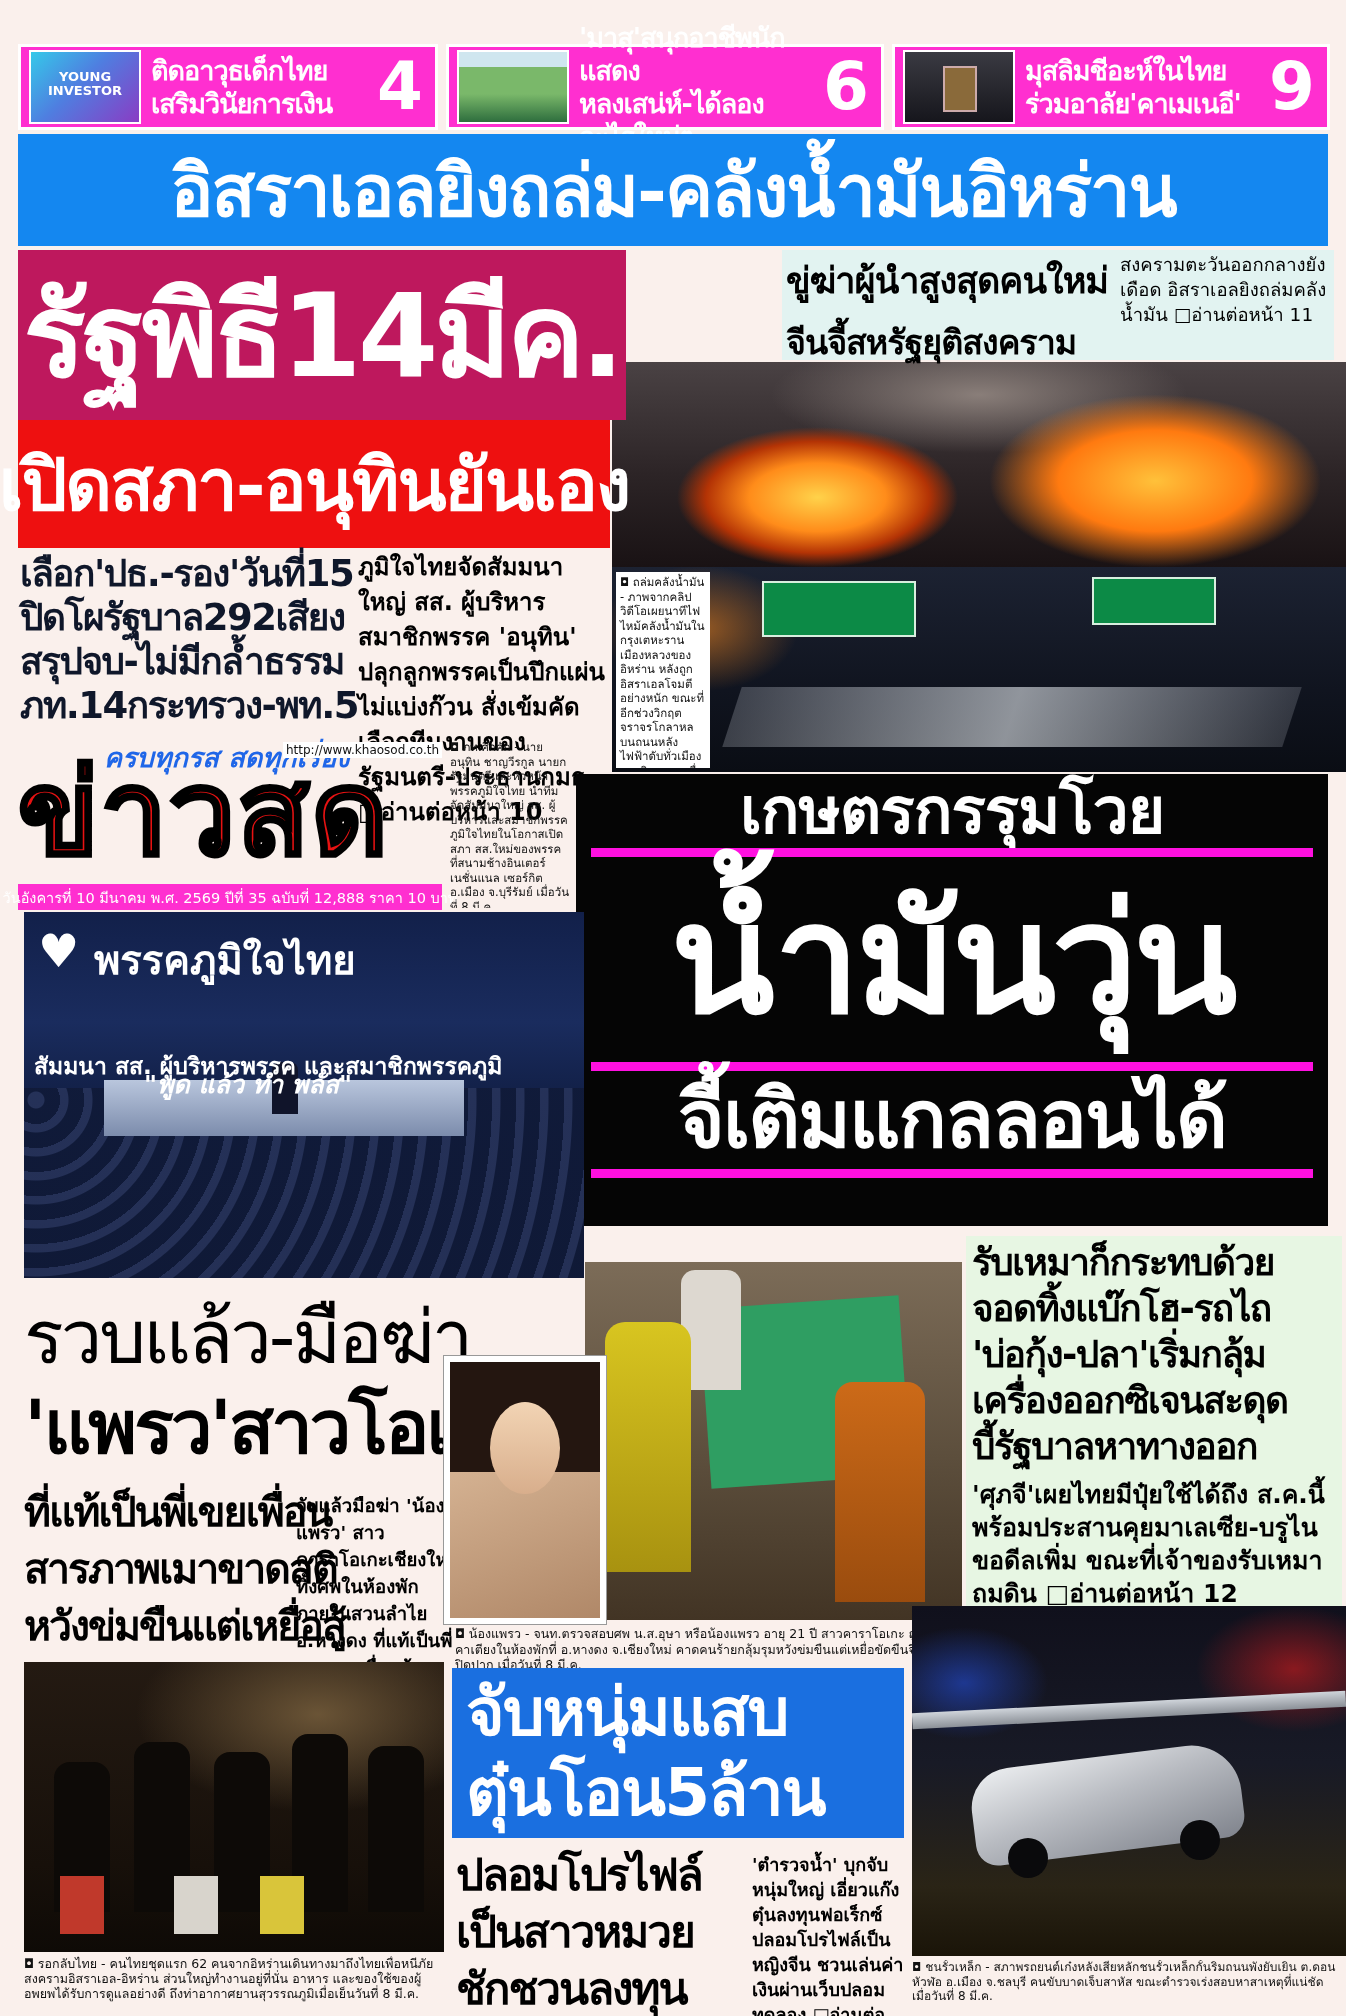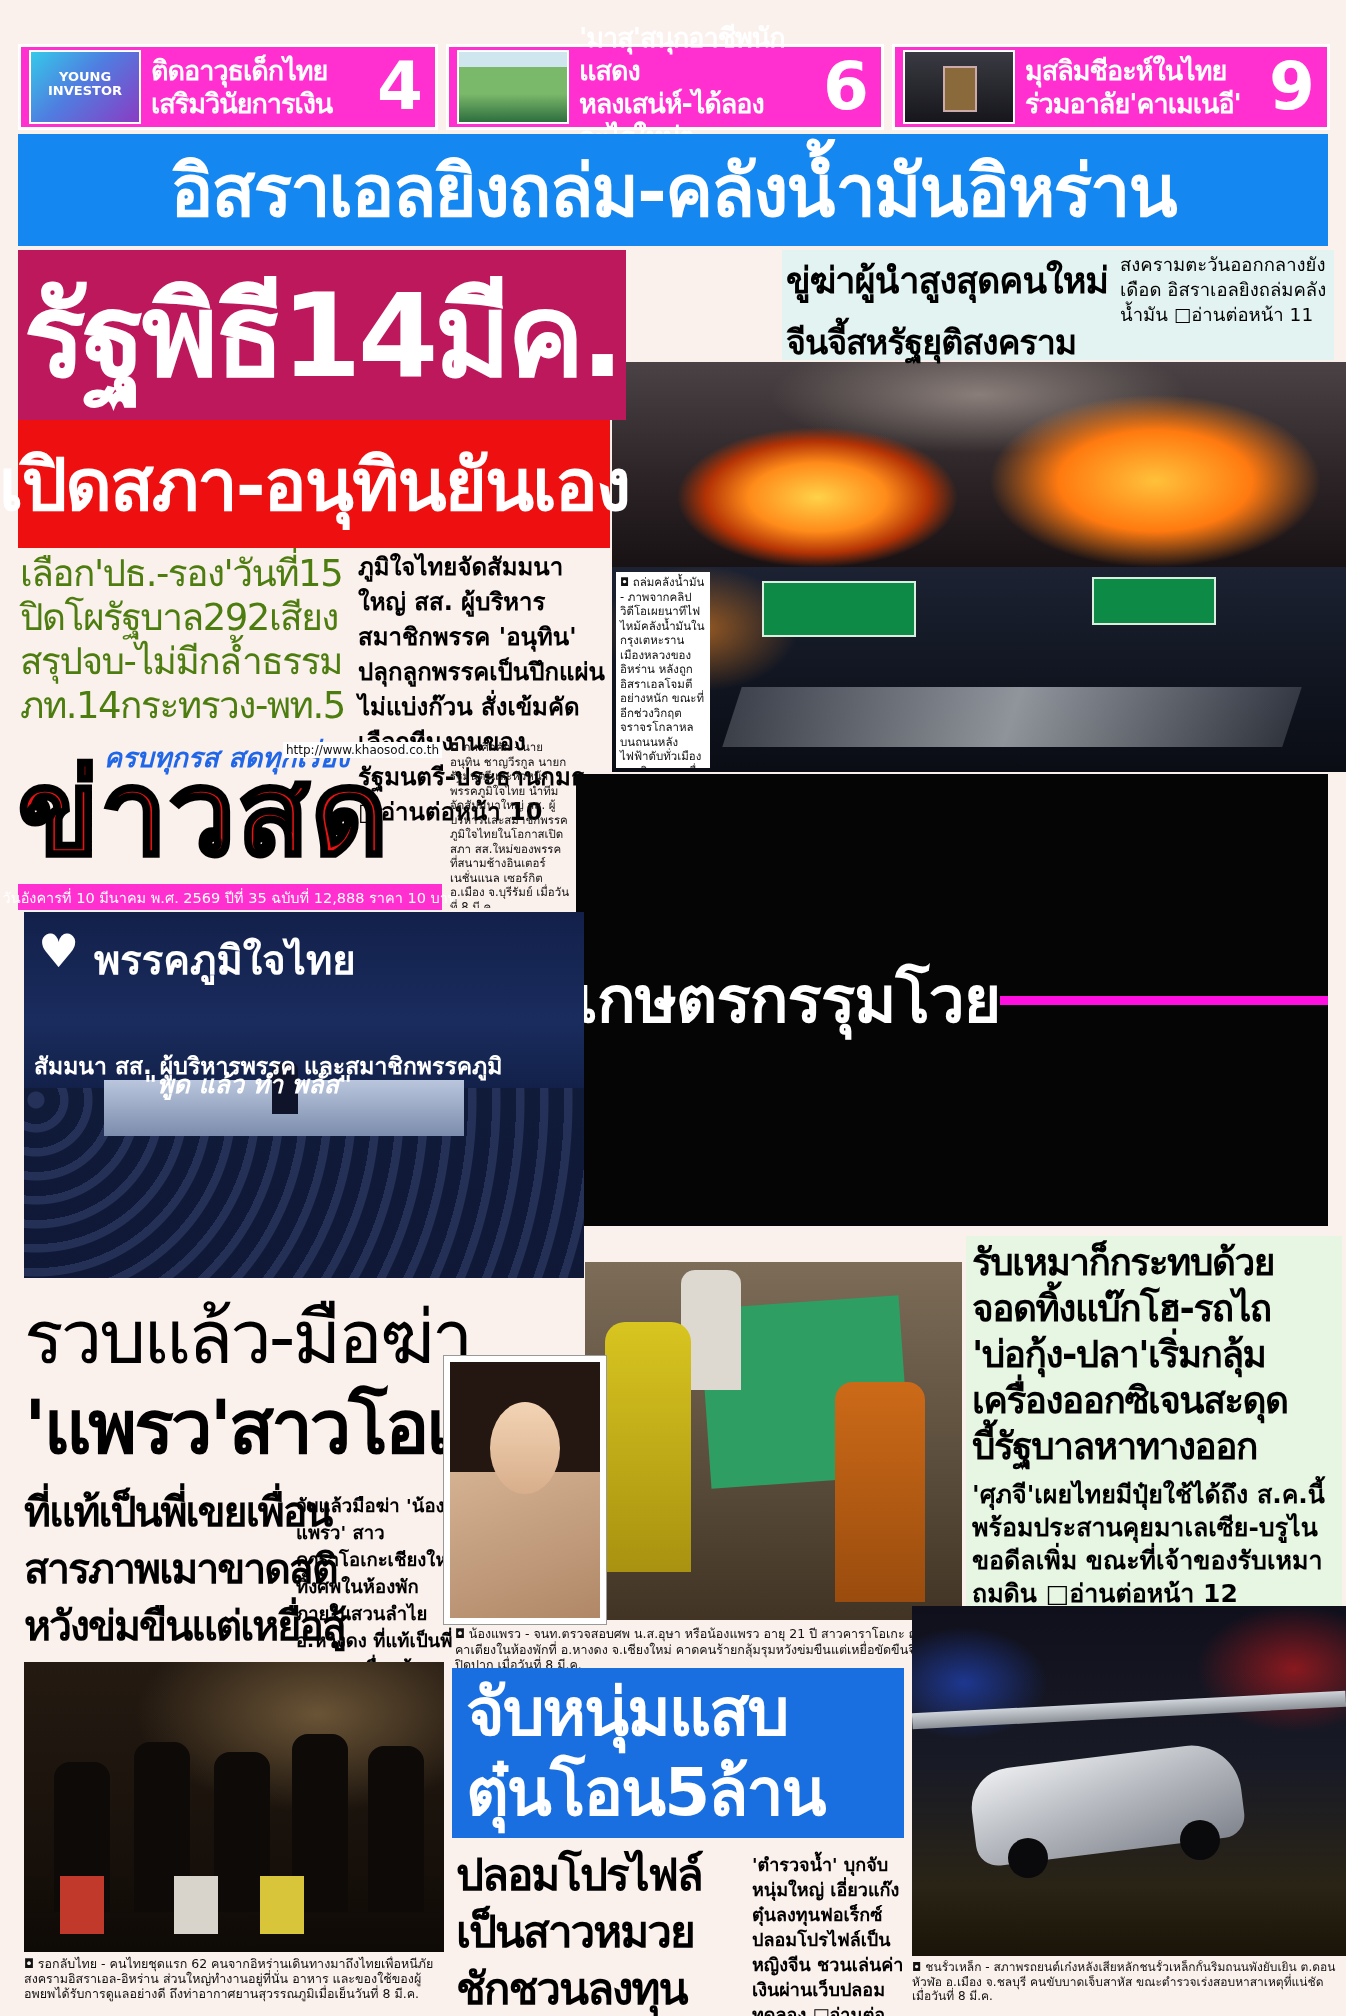--- a/index.html
+++ b/index.html
@@ -42,34 +42,34 @@
   .fire-road{position:absolute;left:0;top:205px;width:734px;height:205px;
     background:radial-gradient(ellipse 140px 90px at 12% 30%,rgba(255,140,30,.55),transparent 70%),
                linear-gradient(180deg,#1c2232 0%,#10141f 60%,#0a0d14 100%);}
   .sign{position:absolute;background:#0c8a46;border:2px solid #d8eede;}
   .lane{position:absolute;left:120px;top:120px;width:560px;height:60px;
         background:linear-gradient(90deg,rgba(200,205,215,.25),rgba(230,235,240,.6) 50%,rgba(200,205,215,.2));transform:skewX(-18deg);}
   #firecap{left:616px;top:572px;width:94px;height:196px;background:#fff;padding:3px 4px;box-sizing:border-box;
            font-size:11.5px;line-height:14.5px;color:#111;overflow:hidden;}
   
   #subs{left:20px;top:552px;width:332px;}
-  #subs div{font-size:37px;line-height:44px;font-weight:400;color:#4d7c0f;letter-spacing:-1.5px;white-space:nowrap;}
+  #subs div{font-size:37px;line-height:44px;font-weight:700;color:#0f172a;letter-spacing:-1.5px;white-space:nowrap;}
   #midcol{left:358px;top:550px;width:252px;height:182px;font-size:24px;line-height:35px;color:#000;font-weight:600;}
   #midcol .rm{font-weight:900;}
   
   #logoblk{left:18px;top:734px;width:424px;height:148px;}
   #ribbon{position:absolute;left:86px;top:2px;font-size:27px;font-weight:900;color:#1f66e8;font-style:italic;white-space:nowrap;}
   #kurl{position:absolute;right:0;top:8px;font-size:12px;color:#111;background:#fff;padding:1px 3px;}
   #logotxt{position:absolute;left:0px;top:20px;font-size:118px;line-height:118px;font-weight:900;color:#e81212;
            -webkit-text-stroke:4px #000;letter-spacing:2px;}
   #dateline{left:18px;top:884px;width:424px;height:26px;background:#ff2fd0;color:#fff;font-size:14.5px;
             display:flex;align-items:center;justify-content:center;white-space:nowrap;}
   #ptcap{left:450px;top:740px;width:120px;height:168px;font-size:11.5px;line-height:14.5px;color:#111;overflow:hidden;}
   
-  #oilbox{left:576px;top:774px;width:752px;height:452px;background:#050505;display:flex;
+  #oilbox{left:576px;top:774px;width:752px;height:452px;background:#050505;display:flex;flex-direction:column;
           align-items:center;overflow:hidden;}
   .rule{width:96%;height:9px;background:#ff10e0;flex:0 0 auto;}
   #oil1{color:#fff;font-weight:900;font-size:64px;line-height:74px;letter-spacing:-1px;white-space:nowrap;}
   #oil2{color:#fff;font-weight:900;font-size:152px;line-height:205px;letter-spacing:-4px;white-space:nowrap;}
   #oil3{color:#fff;font-weight:900;font-size:80px;line-height:98px;letter-spacing:-2px;white-space:nowrap;}
   
   #seminar{left:24px;top:912px;width:560px;height:366px;overflow:hidden;
     background:linear-gradient(180deg,#12204a 0%,#1a2c5e 30%,#0e1a3c 60%,#0a122c 100%);}
   #sem-crowd{position:absolute;left:0;bottom:0;width:560px;height:190px;
     background:repeating-radial-gradient(circle at 12px 12px,#27335a 0 8px,#101a38 9px 24px);opacity:.9;}

